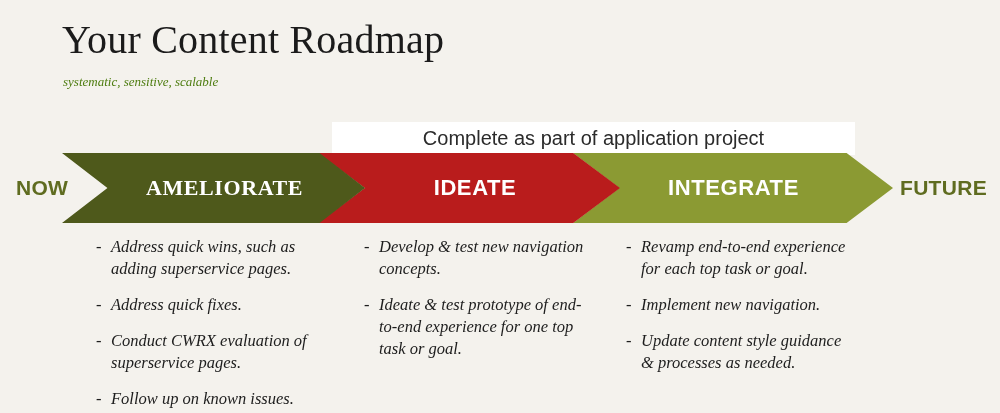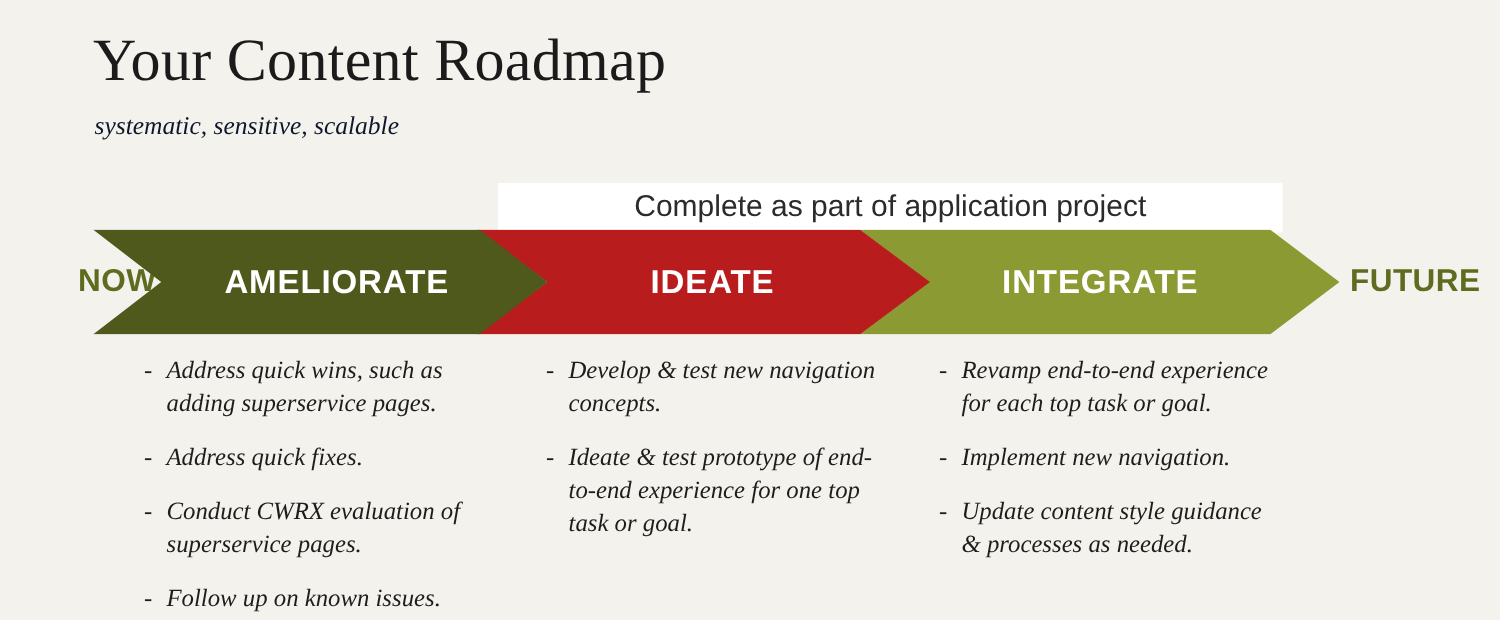--- a/index.html
+++ b/index.html
@@ -34,22 +34,22 @@
     letter-spacing: 0.2px;
     line-height: 1.1;
     white-space: nowrap;
   }
   .page-subtitle {
     position: absolute;
     left: 63px;
     top: 74px;
     font-family: "Liberation Serif", serif;
     font-style: italic;
-    font-size: 17px;
-    color: #0f172a;
+    font-size: 13px;
+    color: #4d7c0f;
     white-space: nowrap;
     text-align: center;
   }
 
   
   .callout-banner {
     position: absolute;
     left: 332px;
     top: 122px;
     width: 523px;
@@ -81,21 +81,21 @@
     height: 70px;
     display: flex;
     align-items: center;
     font-family: "Liberation Sans", sans-serif;
     font-size: 21px;
     font-weight: bold;
     letter-spacing: 0.3px;
     color: #5f6c20;
     white-space: nowrap;
   }
-  .edge-label.left { left: 16px; margin-left: 36px; }
+  .edge-label.left { left: 16px; }
   .edge-label.right { left: 900px; }
 
   .chevron {
     position: absolute;
     top: 0;
     height: 70px;
     display: flex;
     align-items: center;
     justify-content: center;
   }
@@ -112,21 +112,21 @@
 
   
   .chevron.stage-1 {
     left: 62px;
     width: 303px;
     background: #4e591b;
     -webkit-clip-path: polygon(0 0, 85% 0, 100% 50%, 85% 100%, 0 100%, 15% 50%);
     clip-path: polygon(0 0, 85% 0, 100% 50%, 85% 100%, 0 100%, 15% 50%);
     z-index: 6;
   }
-  .chevron.stage-1 .chevron-label { margin-left: 22px; }
+  .chevron.stage-1 .chevron-label { margin-left: 22px; font-family: Liberation Serif, serif; }
 
   
   .chevron.stage-2 {
     left: 318px;
     width: 302px;
     background: #b91c1c;
     -webkit-clip-path: polygon(0 0, 84.5% 0, 100% 50%, 84.5% 100%, 0 100%, 15.5% 50%);
     clip-path: polygon(0 0, 84.5% 0, 100% 50%, 84.5% 100%, 0 100%, 15.5% 50%);
     z-index: 5;
   }

